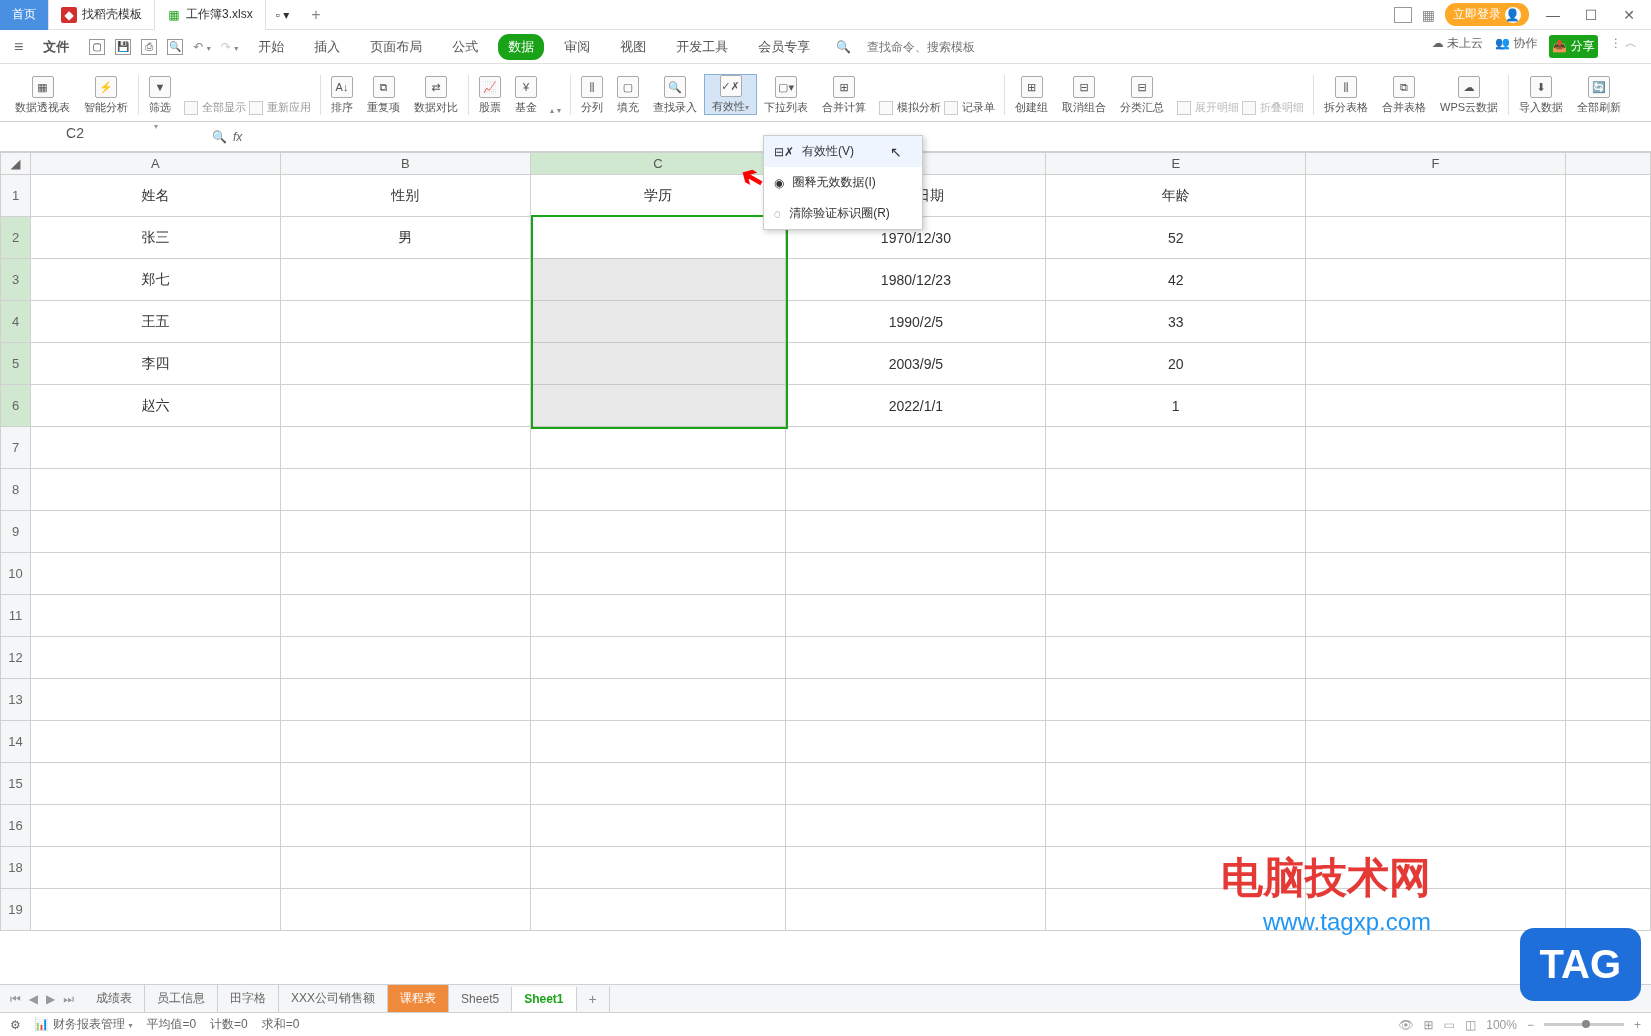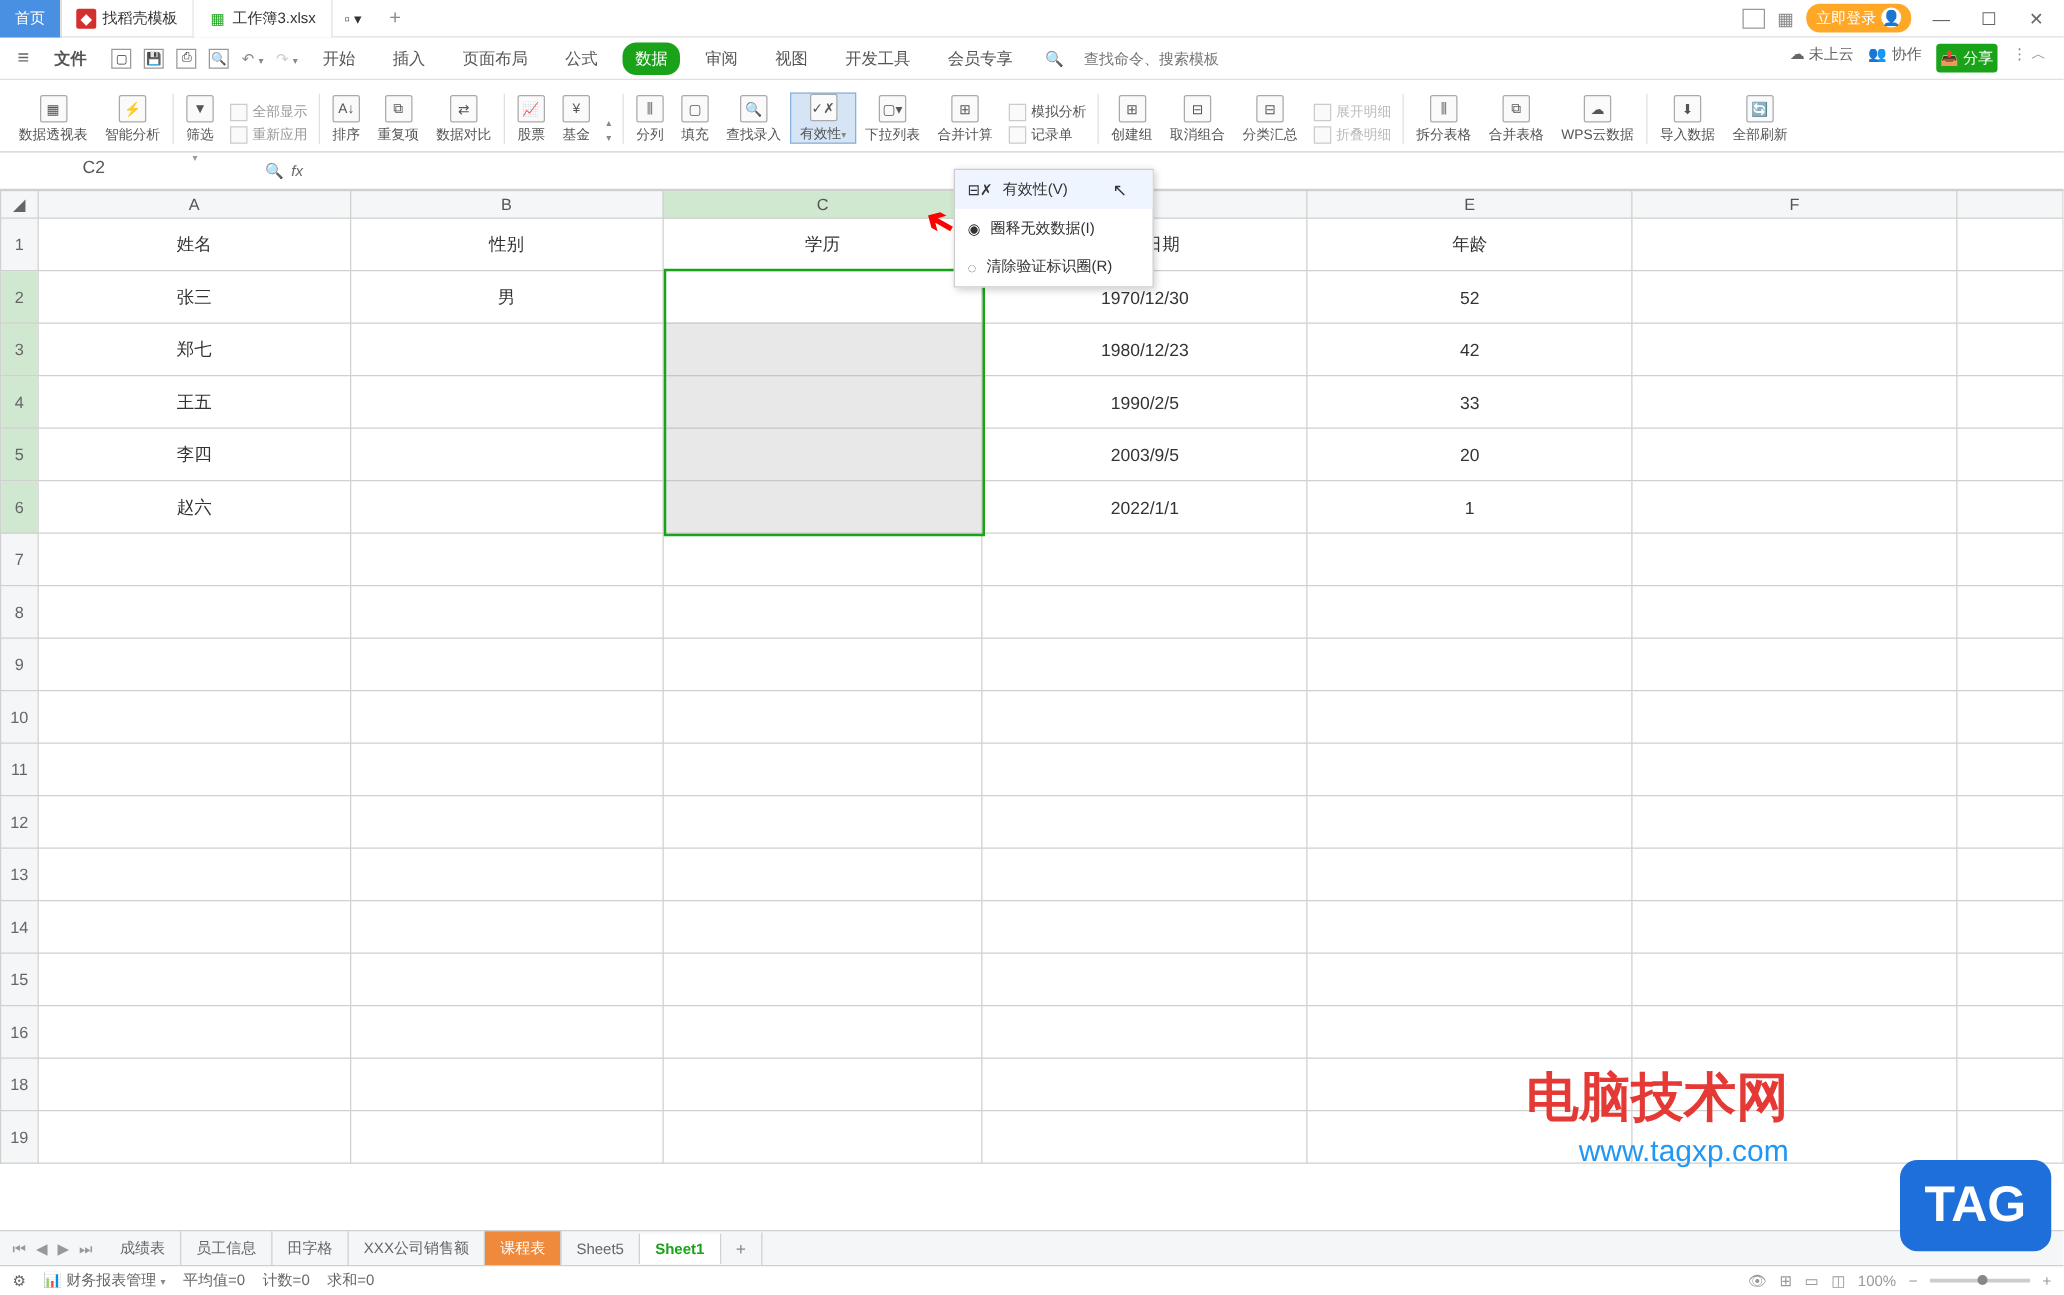--- a/index.html
+++ b/index.html
@@ -5,34 +5,34 @@
 *{margin:0;padding:0;box-sizing:border-box;font-family:"Microsoft YaHei",Arial,sans-serif}
 body{background:#fff;font-size:12px;color:#333;overflow:hidden;width:1651px;height:1036px;position:relative}
 .title-bar{height:30px;display:flex;align-items:center;border-bottom:1px solid #e0e0e0}
 .tab{padding:5px 12px;display:flex;align-items:center;gap:5px;font-size:12px;border-right:1px solid #e0e0e0;height:30px}
 .tab.home{background:#4a90e2;color:#fff}
 .tab.active{background:#fff}
 .icon{width:14px;height:14px;display:inline-flex;align-items:center;justify-content:center;font-size:12px}
 .icon-green{color:#1aa318}
 .icon-red{color:#d32f2f;background:#d32f2f;color:#fff;border-radius:2px;width:16px;height:16px}
 .title-right{margin-left:auto;display:flex;align-items:center;gap:10px;padding-right:8px}
-.login-btn{background:#ffa726;color:#fff;padding:3px 8px;border-radius:11px;font-size:12px;display:flex;align-items:flex-start;gap:4px}
+.login-btn{background:#ffa726;color:#fff;padding:3px 8px;border-radius:11px;font-size:12px;display:flex;align-items:flex-end;gap:4px}
 .avatar{width:16px;height:16px;border-radius:50%;background:#fff;color:#999;display:flex;align-items:center;justify-content:center}
 .win-btn{width:28px;height:28px;display:flex;align-items:center;justify-content:center;font-size:14px;color:#666}
 .top-icons{width:18px;height:16px;border:1px solid #999;display:inline-block}
 .quick-bar{height:34px;display:flex;align-items:center;gap:10px;padding:0 14px;border-bottom:1px solid #e0e0e0}
 .menu-tab{padding:4px 10px;font-size:13px;color:#555}
 .menu-tab.active{background:#1aa318;color:#fff;border-radius:11px}
 .qab-right{margin-left:auto;display:flex;align-items:flex-start;gap:12px;color:#666}
 .share-btn{background:#1aa318;color:#fff;padding:3px 3px;border-radius:3px;font-size:12px}
 .search-input{border:none;outline:none;font-size:12px;color:#999;width:140px}
 .ribbon{height:58px;display:flex;align-items:flex-end;padding:0 8px 6px;border-bottom:1px solid #d0d0d0;gap:0}
 .ribbon-group{display:flex;flex-direction:column;align-items:center;padding:0 7px;font-size:11px;color:#555;gap:2px}
 .ribbon-icon{width:22px;height:22px;border:1px solid #aaa;border-radius:2px;display:flex;align-items:center;justify-content:center;background:#fafafa}
-.ribbon-stack{display:flex;flex-direction:column;gap:3px;font-size:11px;color:#999;padding:0 6px}
+.ribbon-stack{display:flex;flex-direction:row;gap:3px;font-size:11px;color:#999;padding:0 6px}
 .ribbon-stack-item{display:flex;align-items:center;gap:4px}
 .ribbon-sep{width:1px;height:40px;background:#e0e0e0;margin:0 3px}
 .small-icon{width:14px;height:14px;border:1px solid #ccc;display:inline-block;background:#fafafa}
 .formula-bar{height:30px;display:flex;border-bottom:1px solid #d0d0d0}
 .name-box{width:150px;text-align:center;font-size:14px;color:#555;padding:3px}
 .fx-area{display:flex;align-items:center;gap:6px;padding-left:50px;flex:1}
 .grid-container{position:relative;height:800px;overflow:hidden}
 .grid{border-collapse:collapse;width:100%}
 .grid th,.grid td{border:1px solid #d0d0d0;text-align:center;font-weight:normal}
 .col-header{height:22px;background:#f5f6f7;font-size:13px;color:#555}

